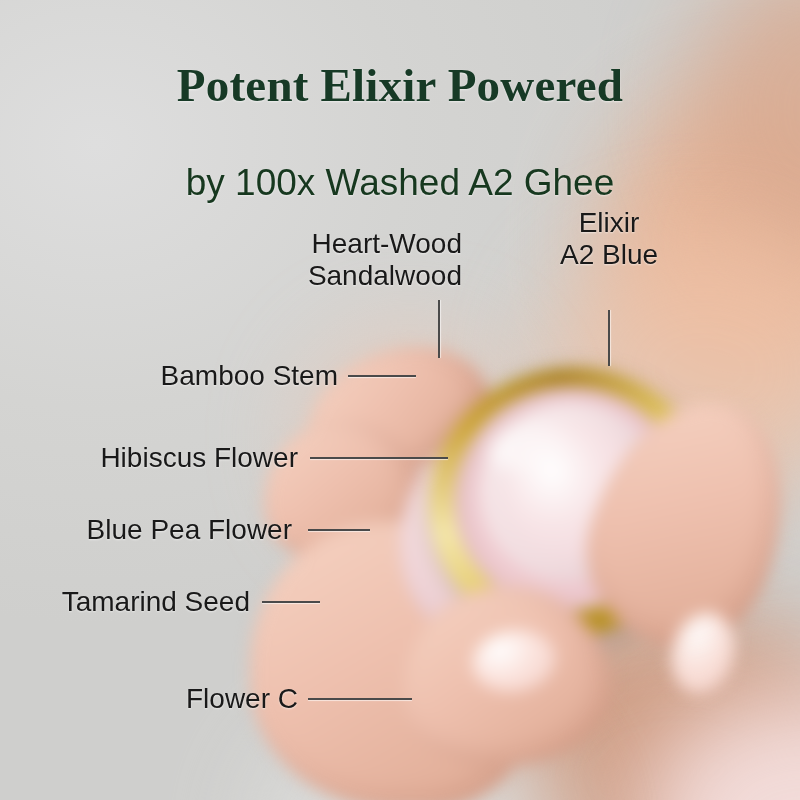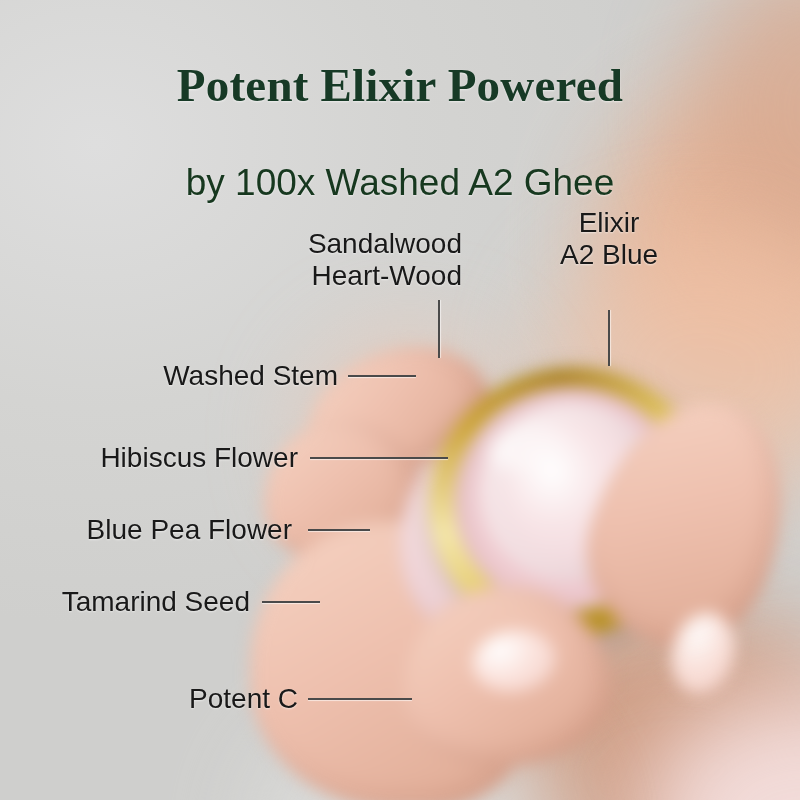--- a/index.html
+++ b/index.html
@@ -200,49 +200,49 @@
 
     <div class="finger" style="left:400px; top:586px; width:210px; height:180px; transform:rotate(-6deg);"></div>
     <div class="nail" style="left:472px; top:630px; width:84px; height:62px; transform:rotate(-8deg);"></div>
     <div class="nail" style="left:672px; top:612px; width:62px; height:82px; transform:rotate(16deg); opacity:.95;"></div>
   </div>
 
   <div class="title">Potent Elixir Powered</div>
   <div class="subtitle">by 100x Washed A2 Ghee</div>
 
   <div class="lbl r" style="left:140px; top:228px; width:322px;">
+    <div>Heart-Wood</div>
     <div>Sandalwood</div>
-    <div>Heart-Wood</div>
   </div>
   <div class="leader-v" style="left:438px; top:300px; height:58px;"></div>
 
   <div class="lbl c" style="left:518px; top:207px; width:182px;">
     <div>Elixir</div>
     <div>A2 Blue</div>
   </div>
   <div class="leader-v" style="left:608px; top:310px; height:56px;"></div>
 
   <div class="lbl r" style="left:28px; top:360px; width:310px;">
-    <div>Washed Stem</div>
+    <div>Bamboo Stem</div>
   </div>
   <div class="leader-h" style="left:348px; top:375px; width:68px;"></div>
 
   <div class="lbl r" style="left:-10px; top:442px; width:308px;">
     <div>Hibiscus Flower</div>
   </div>
   <div class="leader-h" style="left:310px; top:457px; width:138px;"></div>
 
   <div class="lbl r" style="left:-14px; top:514px; width:306px;">
     <div>Blue Pea Flower</div>
   </div>
   <div class="leader-h" style="left:308px; top:529px; width:62px;"></div>
 
   <div class="lbl r" style="left:-50px; top:586px; width:300px;">
     <div>Tamarind Seed</div>
   </div>
   <div class="leader-h" style="left:262px; top:601px; width:58px;"></div>
 
   <div class="lbl r" style="left:0px; top:683px; width:298px;">
-    <div>Potent C</div>
+    <div>Flower C</div>
   </div>
   <div class="leader-h" style="left:308px; top:698px; width:104px;"></div>
 
 </div>
 
 </body></html>

